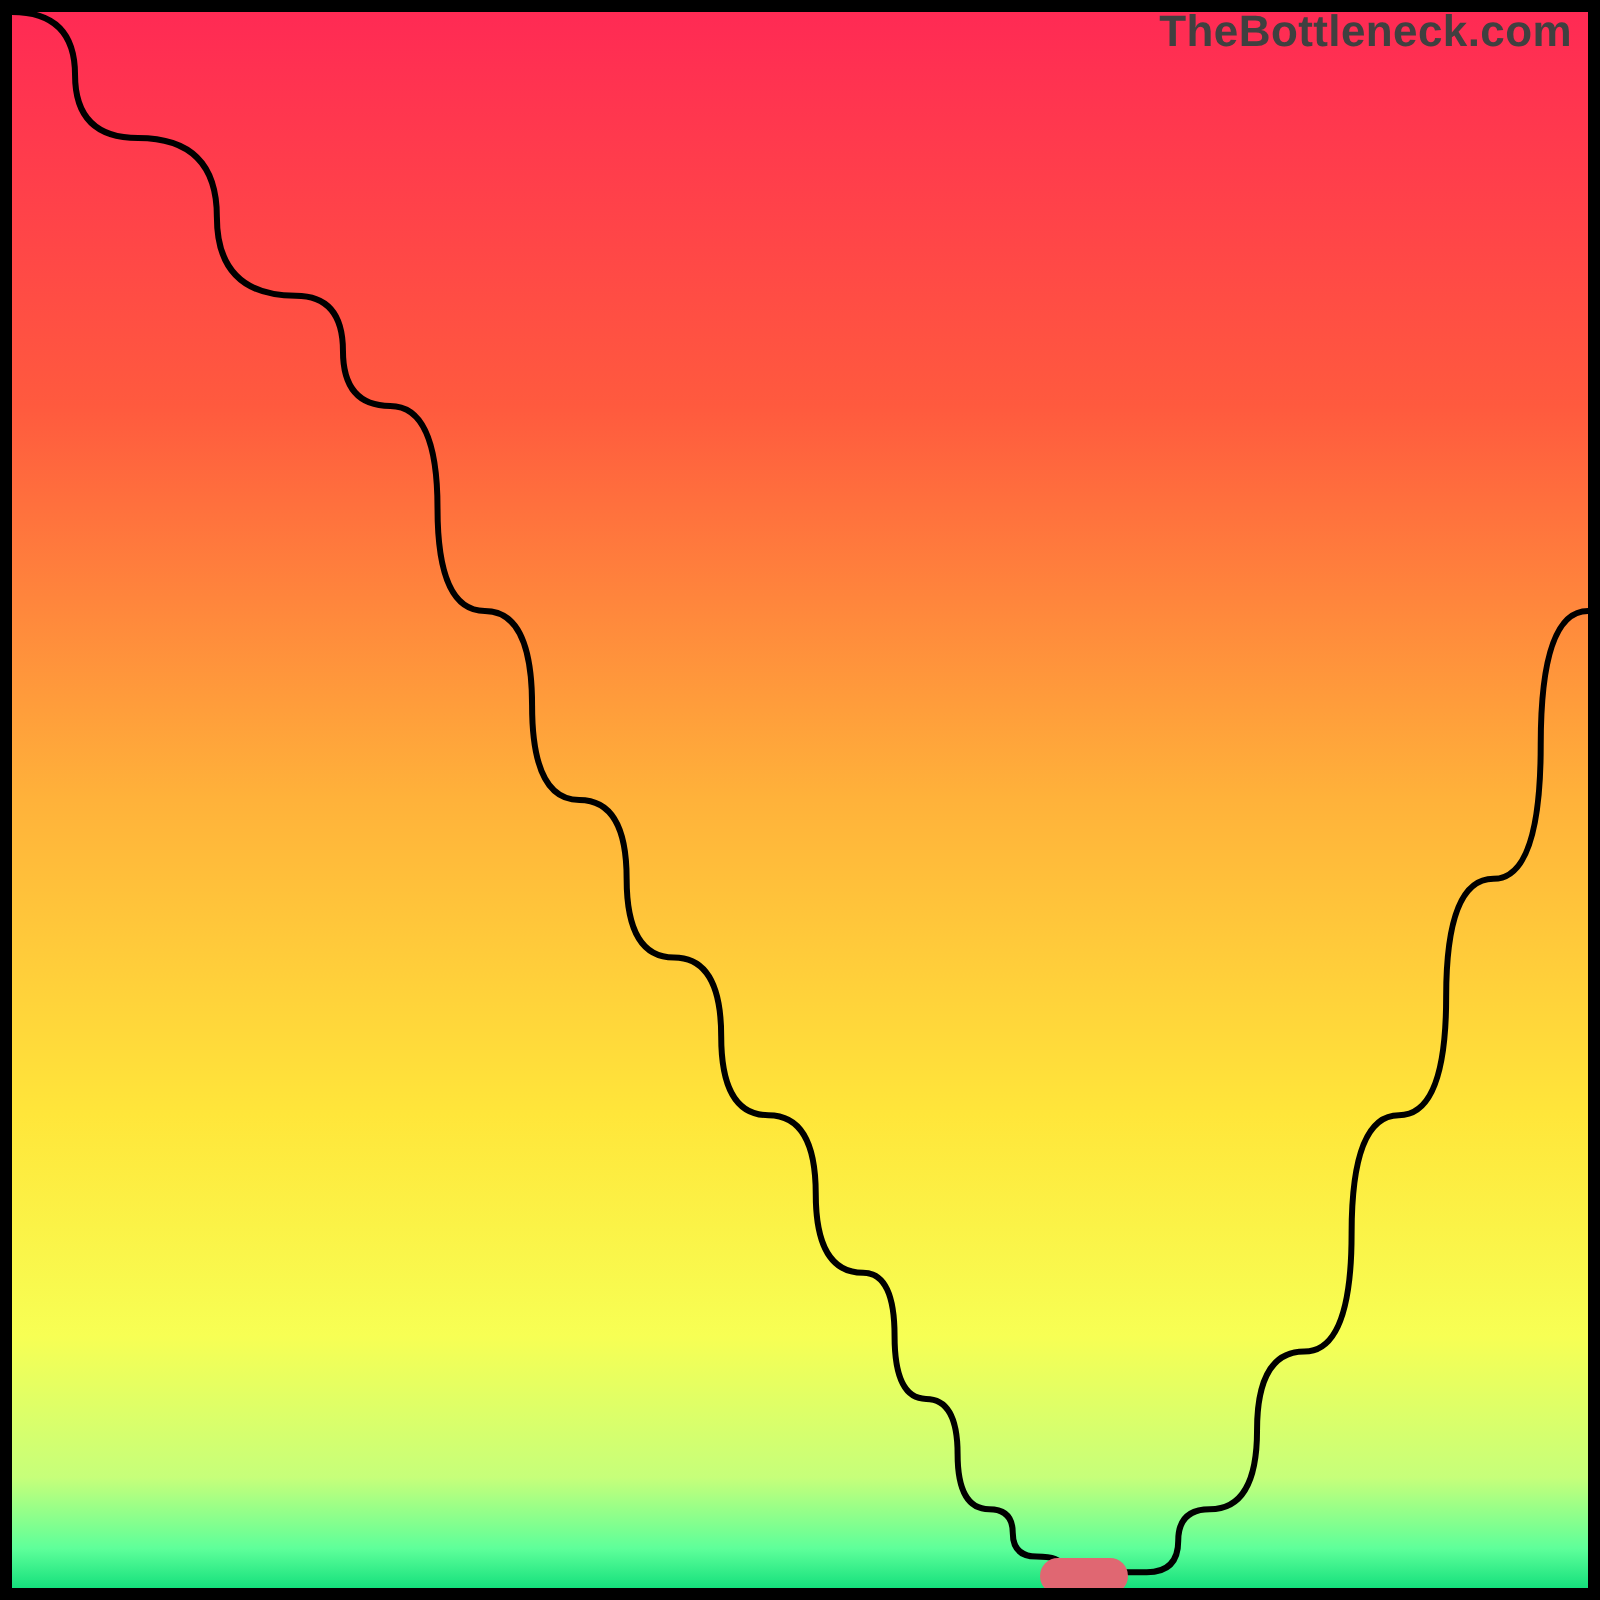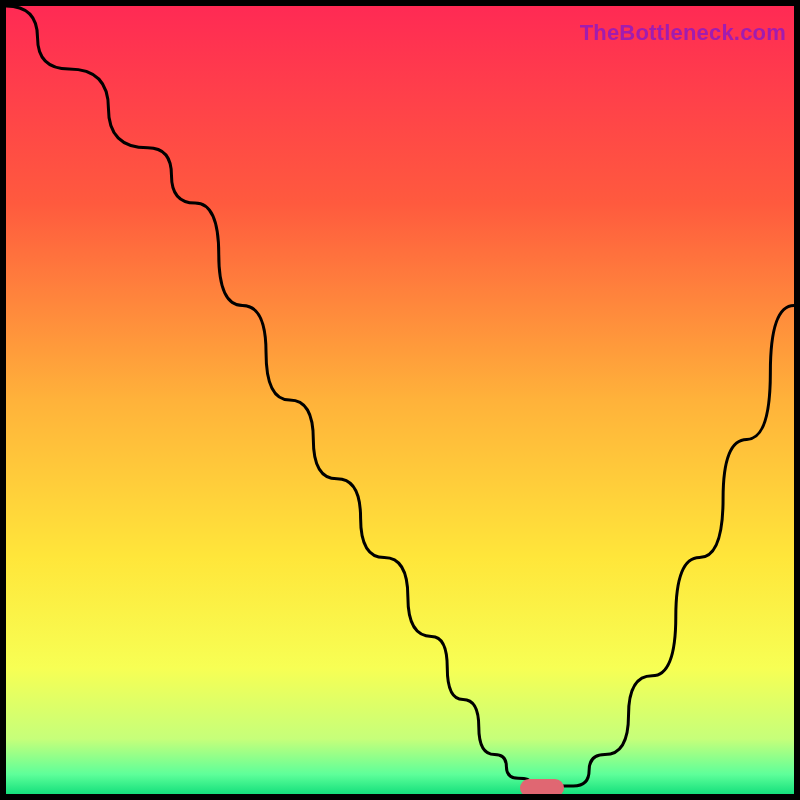--- a/index.html
+++ b/index.html
@@ -11,26 +11,26 @@
     overflow: hidden;
   }
   .frame {
     position: absolute;
     box-sizing: border-box;
     inset: 0;
     border: 6px solid #000;
   }
   .watermark {
     position: absolute;
-    top: 20px;
+    top: 3px;
     right: 14px;
     font-family: Arial, Helvetica, sans-serif;
     font-size: 22px;
     font-weight: 600;
-    color: #a21caf;
+    color: #404040;
     letter-spacing: 0.2px;
   }
   svg.bg {
     position: absolute;
     inset: 0;
     width: 800px;
     height: 800px;
   }
   svg.curve {
     position: absolute;

